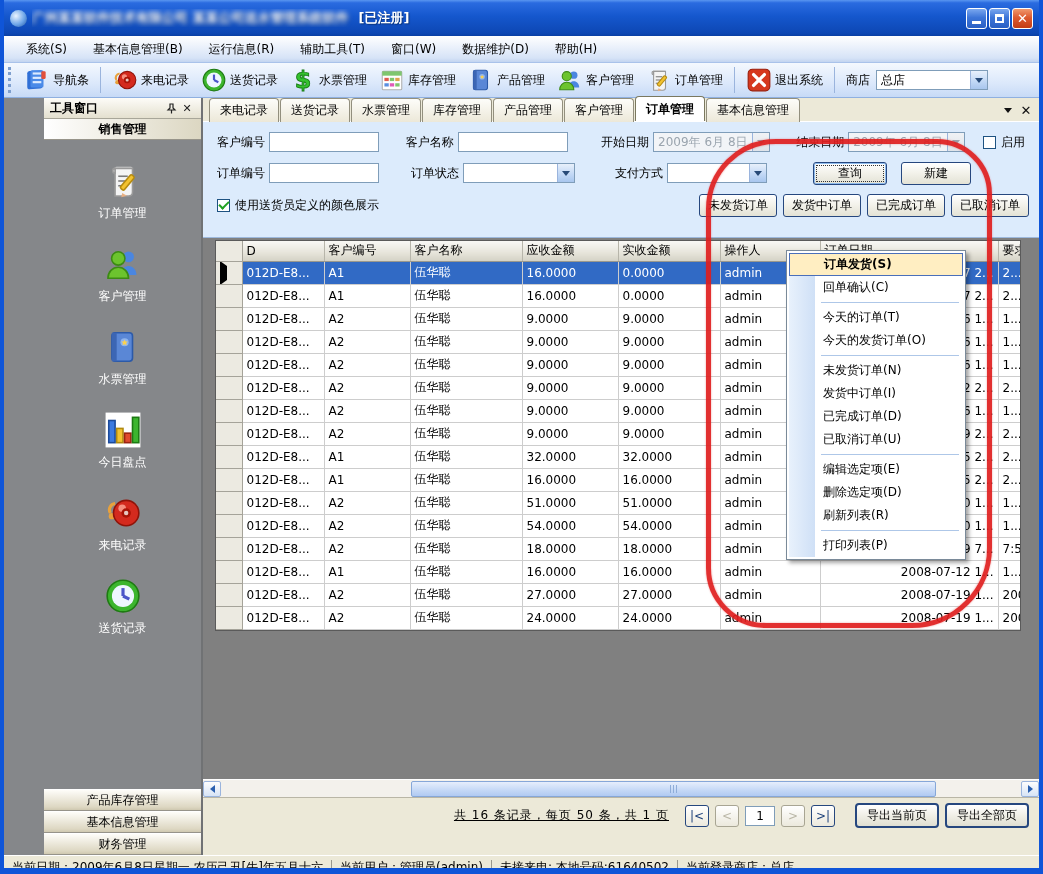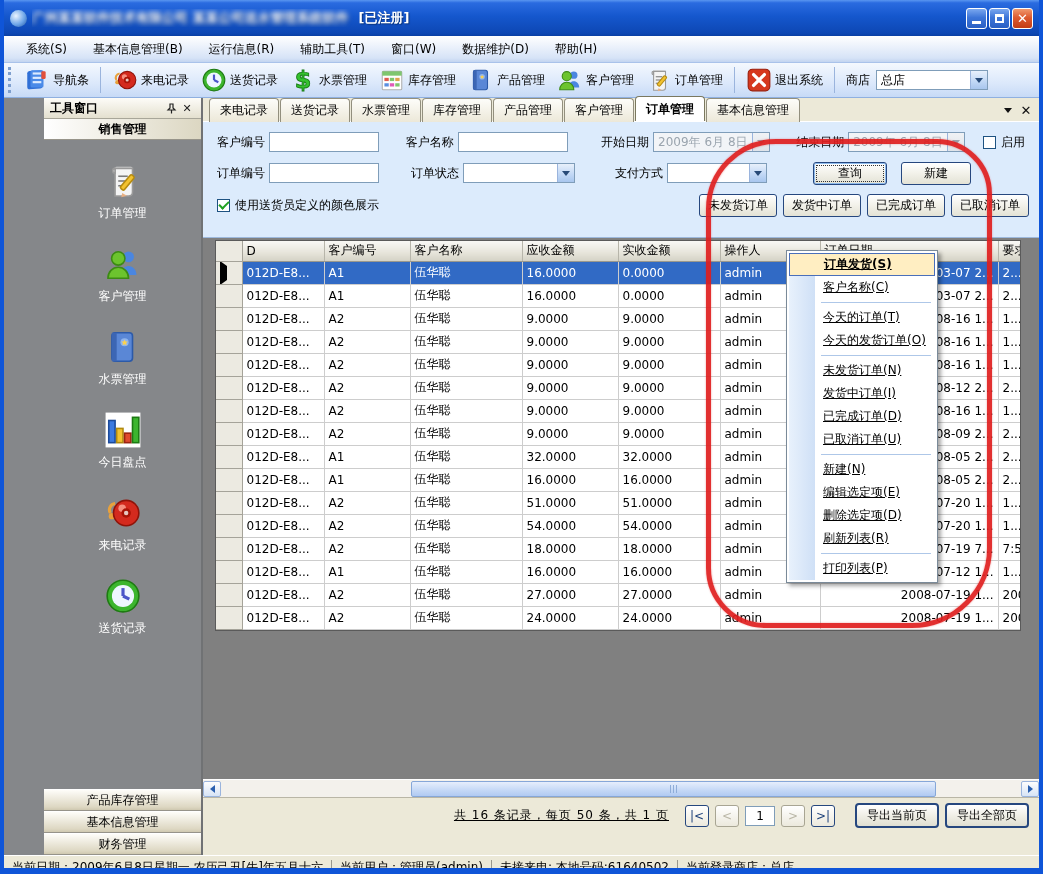--- a/index.html
+++ b/index.html
@@ -119,22 +119,22 @@
   .pg-nav.dis { color:#b9b6a6; border-color:#a8a593; }
   .pg-page { width:30px; height:20px; border:1px solid #7f9db9; text-align:center; font:inherit; }
   .pg-export { height:25px; padding:0 10px; background:linear-gradient(180deg,#fff,#f0efe6 50%,#e0dfd2); border:2px solid #26477e; border-radius:4px; font:inherit; }
   .bottomgap { height:22px; background:#ece9d8; }
 
   
   .statusbar { height:23px; background:#ece9d8; border-top:1px solid #fff; display:flex; align-items:center; padding:0 8px; gap:8px; white-space:nowrap; overflow:hidden; }
   .sb-sep { width:1px; height:14px; background:#9a988d; }
 
   
-  .ctxmenu { position:absolute; left:782px; top:250px; width:152px; background:#fff; border:1px solid #7a8a99;
-    box-shadow:3px 3px 4px rgba(0,0,0,.35); z-index:40; padding:2px;text-decoration:underline; }
+  .ctxmenu { position:absolute; left:782px; top:250px; width:180px; background:#fff; border:1px solid #7a8a99;
+    box-shadow:3px 3px 4px rgba(0,0,0,.35); z-index:40; padding:2px; }
   .ctxmenu::before { content:""; position:absolute; left:2px; top:2px; bottom:2px; width:26px; background:linear-gradient(90deg,#e8f1fc,#cfe0f6); }
   .cm-item { position:relative; height:23px; line-height:23px; padding-left:34px; white-space:nowrap; }
   .cm-item.hl { background:#ffeec2; border:1px solid #4a6fba; line-height:21px; font-weight:bold; }
   .cm-sep { position:relative; height:7px; }
   .cm-sep::after { content:""; position:absolute; left:32px; right:4px; top:3px; height:1px; background:#aec7e8; }
 
   
   .annotation { position:absolute; left:702px; top:139px; width:286px; height:489px; border:5px solid #e01f1f;
     border-radius:70px 55px 80px 60px; z-index:60; pointer-events:none; opacity:.92; box-shadow:0 0 2px rgba(224,31,31,.5), inset 0 0 2px rgba(224,31,31,.5); }
 </style>
@@ -725,31 +725,30 @@
       <span class="sb-sep"></span>
       <span>当前用户：管理员(admin)</span>
       <span class="sb-sep"></span>
       <span>未接来电: 本地号码:61640502</span>
       <span class="sb-sep"></span>
       <span>当前登录商店：总店</span>
     </div>
 
   <div class="ctxmenu" id="ctxmenu">
       <div class="cm-item hl">订单发货(S)</div>
-      <div class="cm-item">客户名称(C)</div>
+      <div class="cm-item">回单确认(C)</div>
       <div class="cm-sep"></div>
       <div class="cm-item">今天的订单(T)</div>
       <div class="cm-item">今天的发货订单(O)</div>
       <div class="cm-sep"></div>
       <div class="cm-item">未发货订单(N)</div>
       <div class="cm-item">发货中订单(I)</div>
       <div class="cm-item">已完成订单(D)</div>
       <div class="cm-item">已取消订单(U)</div>
       <div class="cm-sep"></div>
-      <div class="cm-item">新建(N)</div>
       <div class="cm-item">编辑选定项(E)</div>
       <div class="cm-item">删除选定项(D)</div>
       <div class="cm-item">刷新列表(R)</div>
       <div class="cm-sep"></div>
       <div class="cm-item">打印列表(P)</div>
     </div>
 
   <div class="annotation"></div>
 </div>
 

